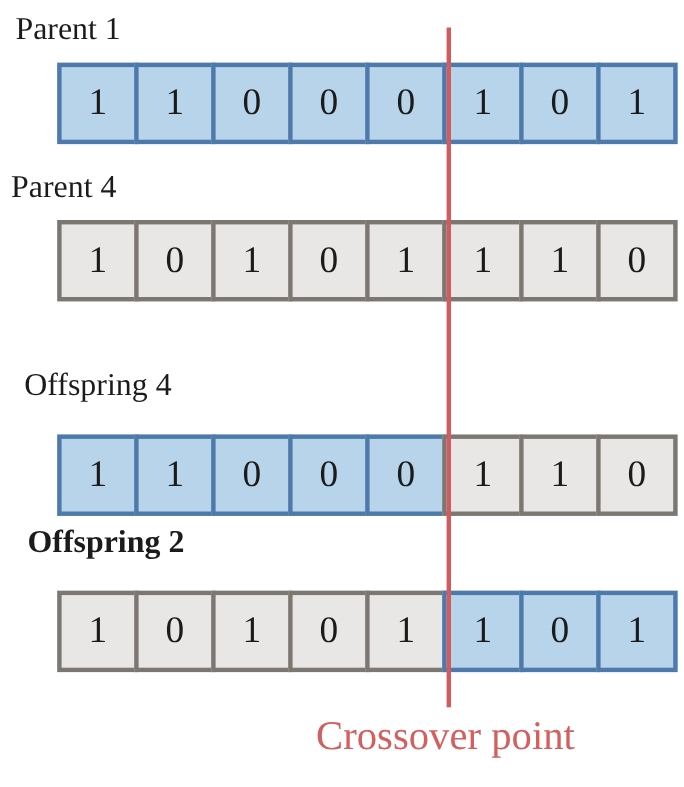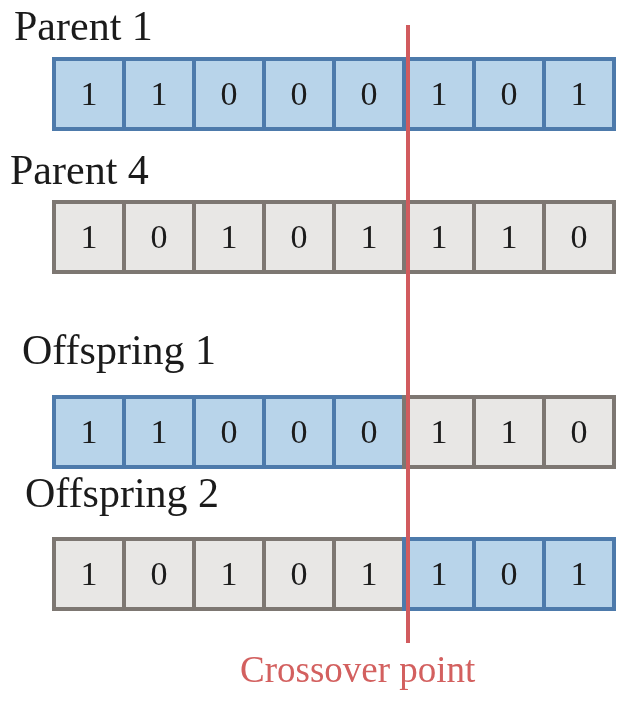--- a/index.html
+++ b/index.html
@@ -10,21 +10,21 @@
   #canvas {
     position: relative;
     width: 622px;
     height: 715px;
     background: #ffffff;
     font-family: "Liberation Serif", serif;
     overflow: hidden;
   }
   .row-label {
     position: absolute;
-    font-size: 42px;
+    font-size: 29px;
     line-height: 40px;
     color: #1b1b1b;
     white-space: nowrap;
   }
   .bit-row {
     position: absolute;
     left: 52px;
     display: flex;
     height: 74px;
   }
@@ -55,20 +55,21 @@
     width: 4px;
     height: 618px;
     background: #d15b5e;
     z-index: 5;
   }
   #crossover-caption {
     position: absolute;
     left: 240px;
     top: 648px;
     width: 330px;
+    text-align: center;
     font-size: 37px;
     color: #d3605f;
     white-space: nowrap;
   }
 </style>
 </head>
 <body>
 
 <div id="canvas">
 
@@ -91,34 +92,34 @@
     <div class="cell" data-variant="gray">1</div>
     <div class="cell" data-variant="gray">0</div>
     <div class="cell" data-variant="gray">1</div>
     <div class="cell" data-variant="gray">0</div>
     <div class="cell" data-variant="gray">1</div>
     <div class="cell" data-variant="gray">1</div>
     <div class="cell" data-variant="gray">1</div>
     <div class="cell" data-variant="gray">0</div>
   </div>
 
-  <div class="row-label" style="left:22px; top:330px;">Offspring 1</div>
+  <div class="row-label" style="left:22px; top:330px;">Offspring 4</div>
 
   <div class="bit-row" style="top:395px;">
     <div class="cell" data-variant="blue">1</div>
     <div class="cell" data-variant="blue">1</div>
     <div class="cell" data-variant="blue">0</div>
     <div class="cell" data-variant="blue">0</div>
     <div class="cell" data-variant="blue">0</div>
     <div class="cell" data-variant="gray">1</div>
     <div class="cell" data-variant="gray">1</div>
     <div class="cell" data-variant="gray">0</div>
   </div>
 
-  <div class="row-label" style="left:25px; top:473px;">Offspring 2</div>
+  <div class="row-label" style="left:25px; top:473px;font-weight:bold;">Offspring 2</div>
 
   <div class="bit-row" style="top:537px;">
     <div class="cell" data-variant="gray">1</div>
     <div class="cell" data-variant="gray">0</div>
     <div class="cell" data-variant="gray">1</div>
     <div class="cell" data-variant="gray">0</div>
     <div class="cell" data-variant="gray">1</div>
     <div class="cell" data-variant="blue">1</div>
     <div class="cell" data-variant="blue">0</div>
     <div class="cell" data-variant="blue">1</div>

